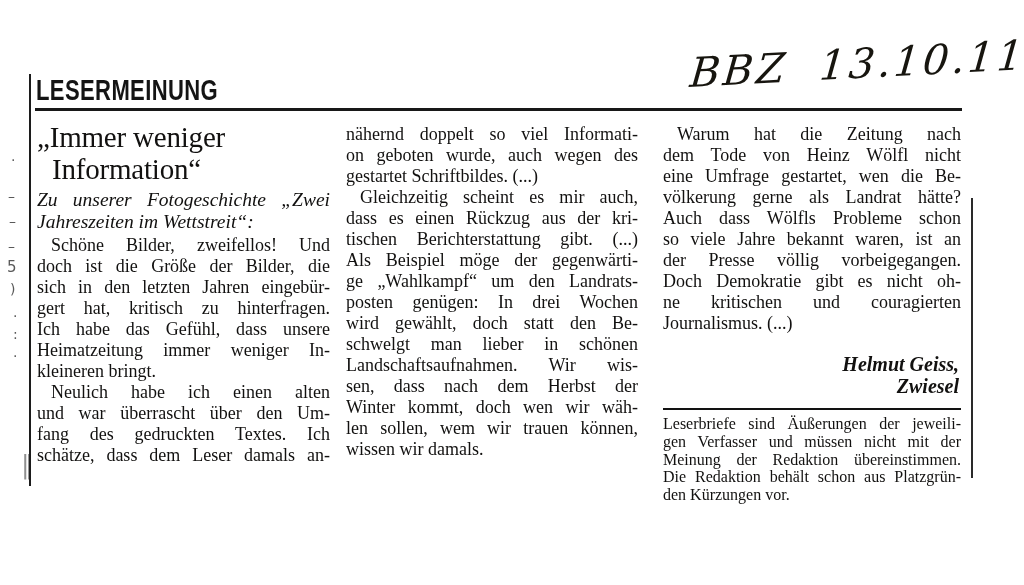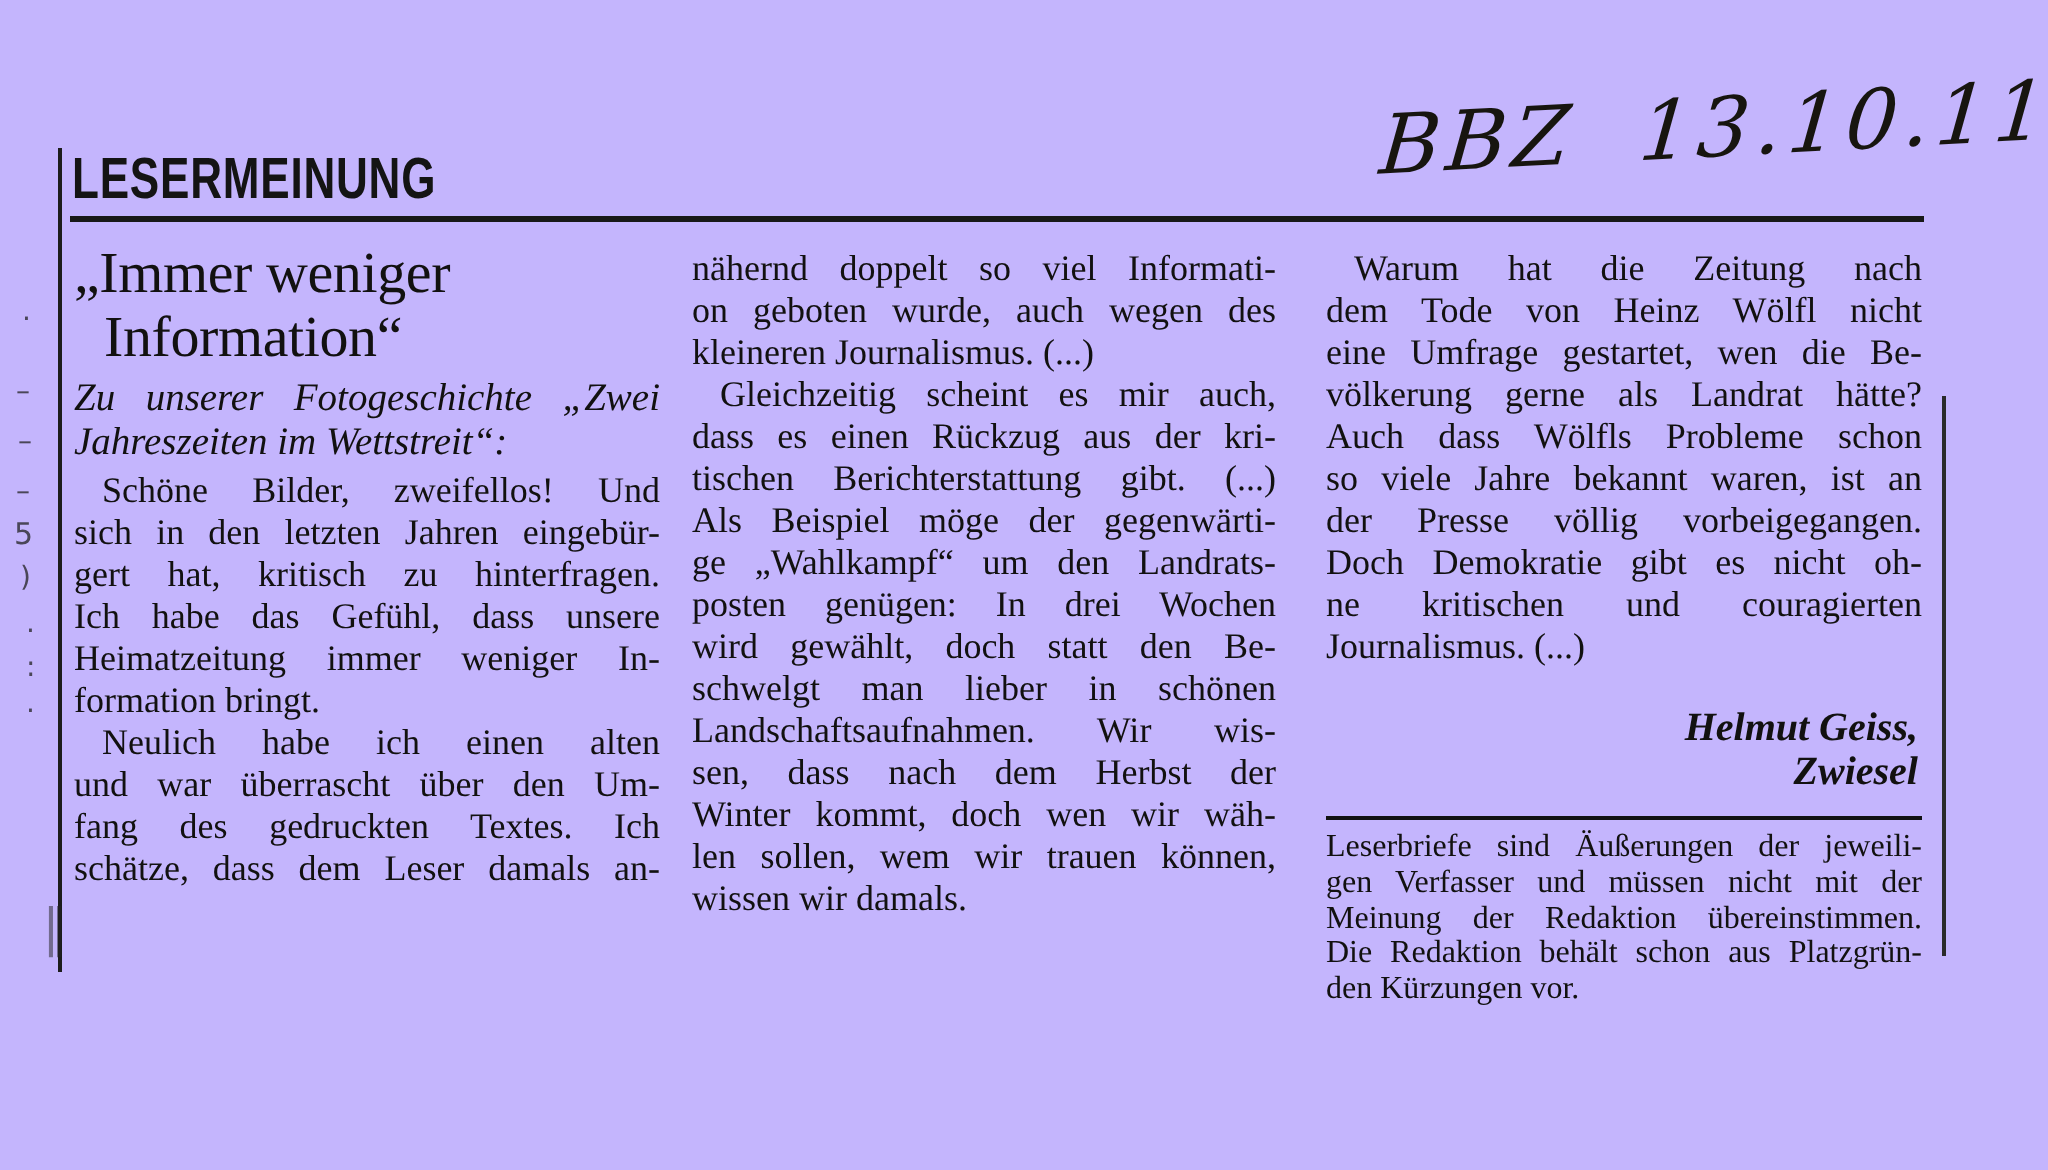--- a/index.html
+++ b/index.html
@@ -1,18 +1,18 @@
 <!DOCTYPE html>
 <html lang="de"><head>
 <meta charset="utf-8">
 <title>Lesermeinung – Zeitungsausschnitt</title>
 <style>
   html,body{margin:0;padding:0;background:#e8e8e8;}
   .page{
-    position:relative;width:1024px;height:585px;background:#c4b5fd;
+    position:relative;width:1024px;height:585px;background:#ffffff;
     font-family:"Liberation Serif",serif;color:#121110;overflow:hidden;
   }
   .left-rule{position:absolute;left:29px;top:74px;width:2px;height:412px;background:#1c1c1c;}
   .right-rule{position:absolute;left:971px;top:198px;width:2px;height:280px;background:#2a2a2a;}
   .masthead{
     position:absolute;left:36px;top:74px;
     font-family:"Liberation Sans",sans-serif;font-weight:bold;font-size:29px;
     transform:scaleX(.76);transform-origin:0 50%;white-space:nowrap;color:#141414;
     letter-spacing:.5px;
   }
@@ -64,38 +64,39 @@
       <div class="blk headline">
         <div class="line">„Immer weniger</div>
         <div class="line h2">Information“</div>
       </div>
       <div class="blk subhead">
         <div class="line j">Zu unserer Fotogeschichte „Zwei</div>
         <div class="line">Jahreszeiten im Wettstreit“:</div>
       </div>
       <div class="blk para">
         <div class="line j ind">Schöne Bilder, zweifellos! Und</div>
+        <div class="line j">doch ist die Größe der Bilder, die</div>
         <div class="line j">sich in den letzten Jahren eingebür-</div>
         <div class="line j">gert hat, kritisch zu hinterfragen.</div>
         <div class="line j">Ich habe das Gefühl, dass unsere</div>
         <div class="line j">Heimatzeitung immer weniger In-</div>
-        <div class="line">formation bringt.</div>
+        <div class="line">kleineren bringt.</div>
       </div>
       <div class="blk para">
         <div class="line j ind">Neulich habe ich einen alten</div>
         <div class="line j">und war überrascht über den Um-</div>
         <div class="line j">fang des gedruckten Textes. Ich</div>
         <div class="line j">schätze, dass dem Leser damals an-</div>
       </div>
     </div>
   <div class="col col2">
       <div class="blk para">
         <div class="line j">nähernd doppelt so viel Informati-</div>
         <div class="line j">on geboten wurde, auch wegen des</div>
-        <div class="line">kleineren Journalismus. (...)</div>
+        <div class="line">gestartet Schriftbildes. (...)</div>
       </div>
       <div class="blk para">
         <div class="line j ind">Gleichzeitig scheint es mir auch,</div>
         <div class="line j">dass es einen Rückzug aus der kri-</div>
         <div class="line j">tischen Berichterstattung gibt. (...)</div>
         <div class="line j">Als Beispiel möge der gegenwärti-</div>
         <div class="line j">ge „Wahlkampf“ um den Landrats-</div>
         <div class="line j">posten genügen: In drei Wochen</div>
         <div class="line j">wird gewählt, doch statt den Be-</div>
         <div class="line j">schwelgt man lieber in schönen</div>

